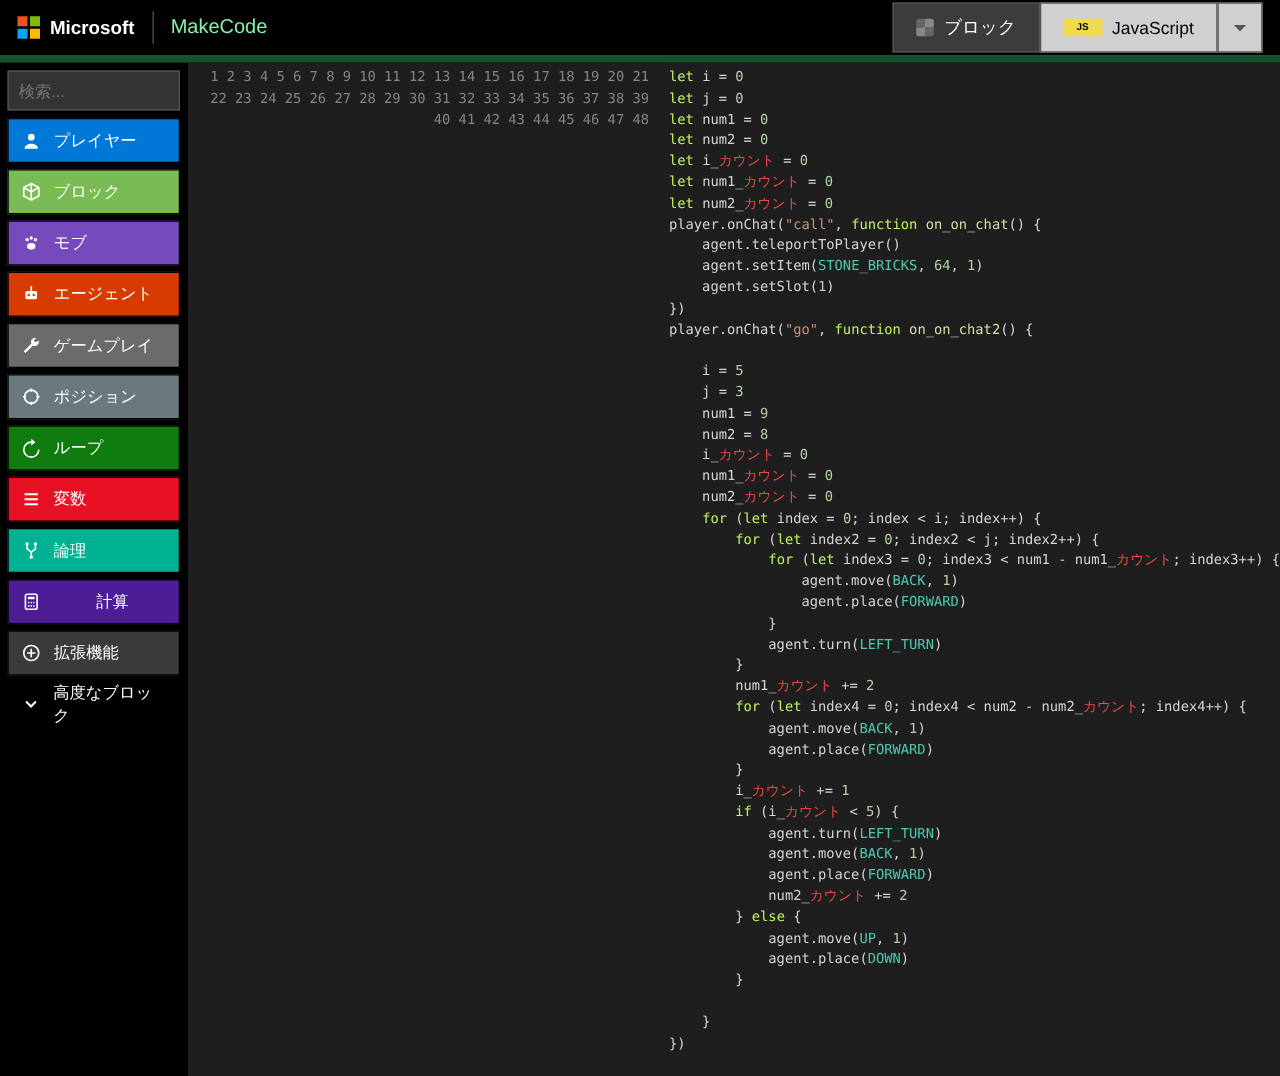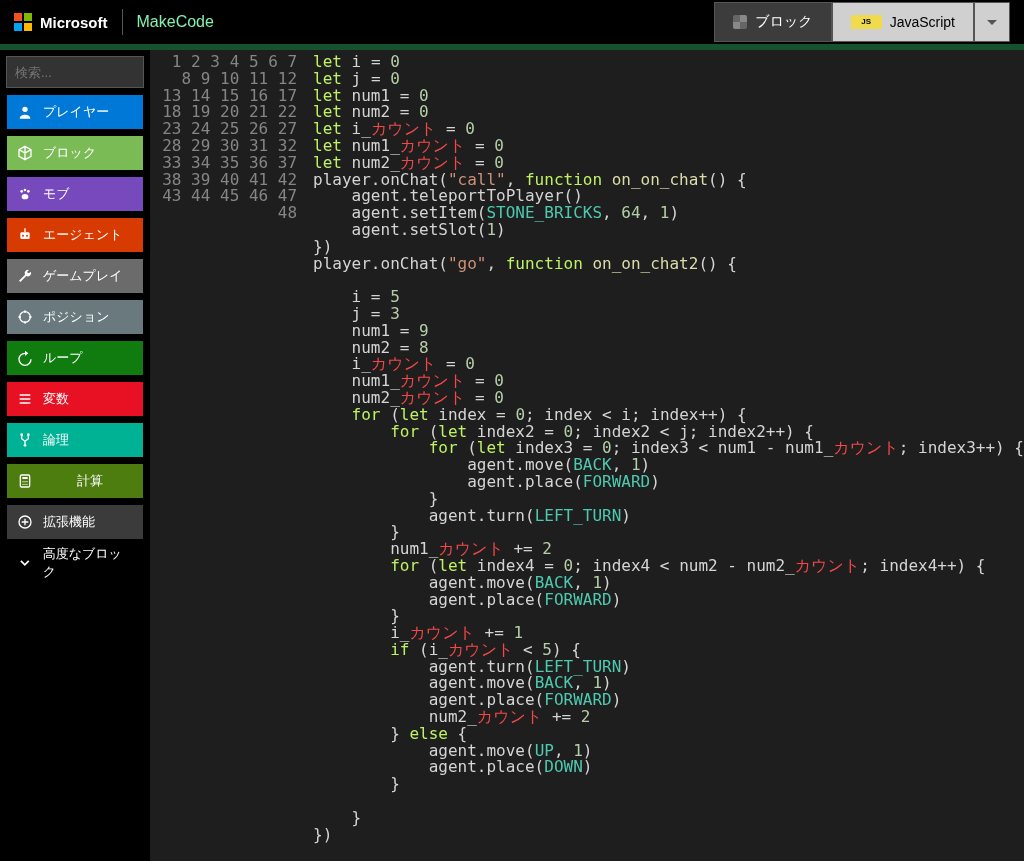--- a/index.html
+++ b/index.html
@@ -75,21 +75,21 @@
   margin-bottom:5px;
   cursor:pointer;
 }
 .cat .ico { width:16px; height:16px; display:flex; align-items:center; justify-content:center; fill:#fff; }
 
 .editor {
   flex:1;
   background:#1e1e1e;
   display:flex;
   font-family: Consolas, monospace;
-  font-size:16px;
+  font-size:11px;
   overflow:auto;
 }
 .gutter { background:#1e1e1e; color:#858585; text-align:right; padding:4px 10px 0 6px; user-select:none; }
 .code { flex:1; padding:4px 0 0 6px; white-space:pre; line-height:16.8px; }
 .gutter { line-height:16.8px; }
 
 .tk-kw { color:#bef264; }
 .tk-num { color:#b5cea8; }
 .tk-str { color:#ce9178; }
 .tk-fn { color:#dcdcaa; }
@@ -211,21 +211,21 @@
           <span class="ico">
             <svg viewBox="0 0 24 24">
               <path d="M7 4v6l5 4v6M17 4v6l-5 4" fill="none" stroke="#fff" stroke-width="2"></path>
               <circle cx="7" cy="4" r="2"></circle>
               <circle cx="17" cy="4" r="2"></circle>
               <circle cx="12" cy="20" r="2"></circle>
             </svg>
           </span>
           <span>論理</span>
         </div>
-        <div class="cat" style="background: #4d7c0f; gap: 44px;">
+        <div class="cat" style="background: #4c1d95; gap: 44px;">
           <span class="ico">
             <svg viewBox="0 0 24 24">
               <rect x="5" y="3" width="14" height="18" rx="2" fill="none" stroke="#fff" stroke-width="2"></rect>
               <rect x="8" y="6" width="8" height="3"></rect>
               <circle cx="9" cy="13" r="1"></circle>
               <circle cx="12" cy="13" r="1"></circle>
               <circle cx="15" cy="13" r="1"></circle>
               <circle cx="9" cy="17" r="1"></circle>
               <circle cx="12" cy="17" r="1"></circle>
               <circle cx="15" cy="17" r="1"></circle>

